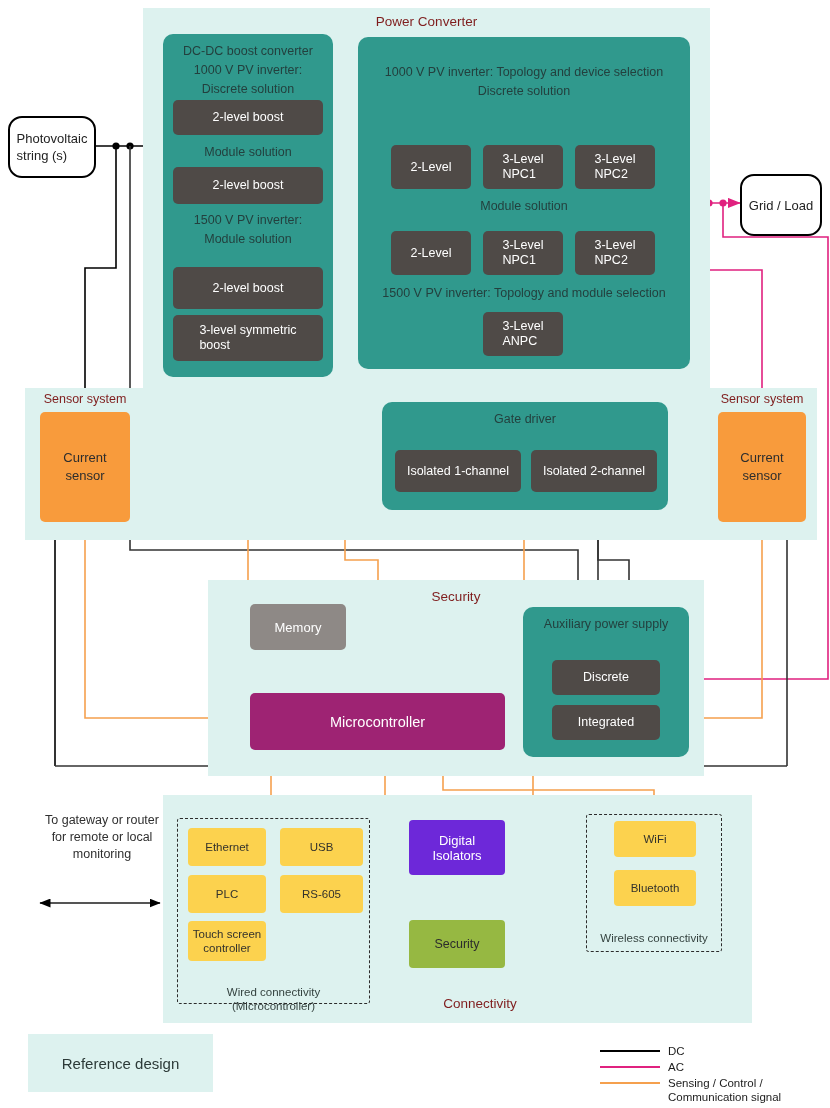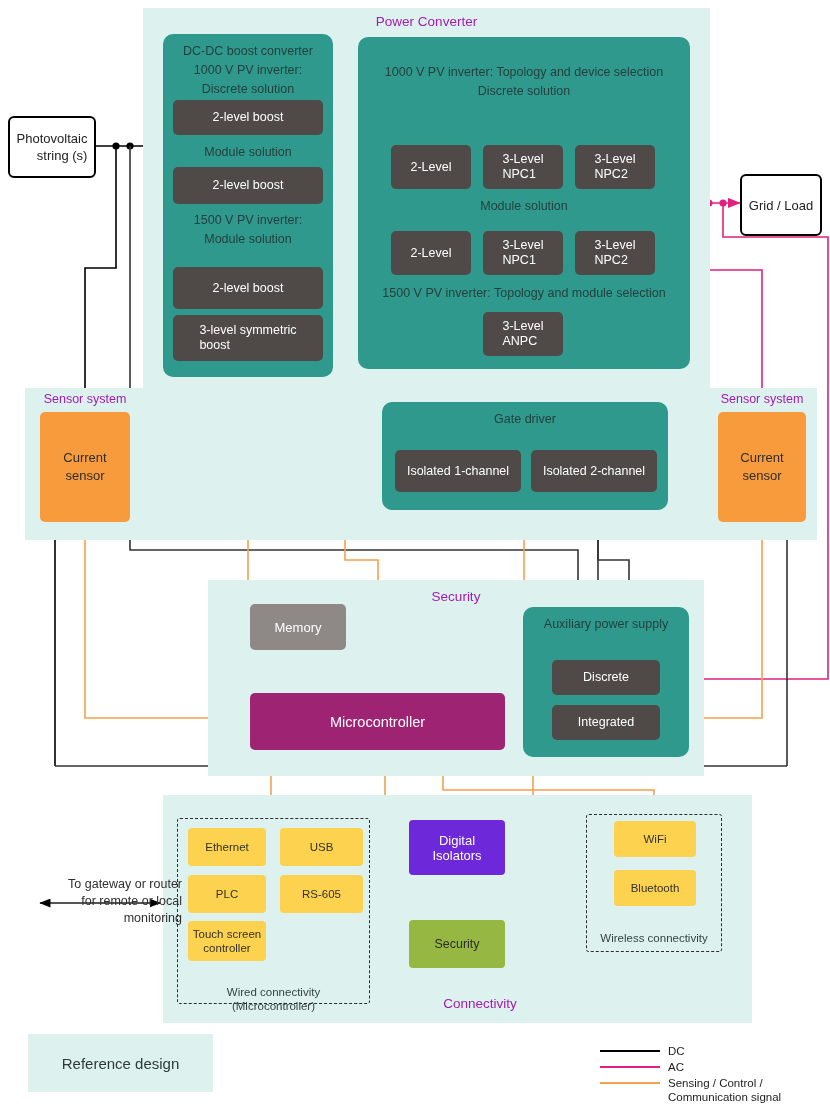--- a/index.html
+++ b/index.html
@@ -13,21 +13,21 @@
   }
   .panel {
     position: absolute;
     background: #ddf2ef;
   }
   .panel-title {
     position: absolute;
     width: 100%;
     text-align: center;
     font-size: 13.5px;
-    color: #a21caf;
+    color: #7f1d1d;
   }
   .teal-box {
     position: absolute;
     background: #30998d;
     border-radius: 10px;
   }
   .teal-title {
     width: 100%;
     text-align: center;
     font-size: 12.5px;
@@ -43,25 +43,25 @@
     display: flex;
     align-items: center;
     justify-content: center;
     text-align: left;
     line-height: 15px;
   }
   .white-box {
     position: absolute;
     background: #ffffff;
     border: 2px solid #000000;
-    border-radius: 6px;
-    display: flex;
-    align-items: center;
-    justify-content: center;
-    text-align: right;
+    border-radius: 14px;
+    display: flex;
+    align-items: center;
+    justify-content: center;
+    text-align: left;
     font-size: 13px;
     line-height: 17px;
     color: #222;
   }
   .orange-box {
     position: absolute;
     background: #f89b3c;
     border-radius: 5px;
     display: flex;
     align-items: center;
@@ -372,21 +372,21 @@
 <div class="teal-chip" style="left:409px; top:820px; width:96px; height:55px; white-space:pre-line; font-size:13px;">Digital
 Isolators</div>
 
 <div class="green-box" style="left:409px; top:920px; width:96px; height:48px;">Security</div>
 
 <div class="dashed-group" style="left:586px; top:814px; width:136px; height:138px;"></div>
 <div class="yellow-box" style="left:614px; top:821px; width:82px; height:36px;">WiFi</div>
 <div class="yellow-box" style="left:614px; top:870px; width:82px; height:36px;">Bluetooth</div>
 <div class="dashed-label" style="left:586px; top:931px; width:136px;">Wireless connectivity</div>
 
-<div class="plain-text" style="left:22px; top:876px; width:160px; white-space:pre-line;text-align:right;">To gateway or router
+<div class="plain-text" style="left:22px; top:812px; width:160px; white-space:pre-line;">To gateway or router
 for remote or local
 monitoring</div>
 
 <div class="ref-chip" style="left:28px; top:1034px; width:185px; height:58px;">Reference design</div>
 
 <div class="legend" style="left:668px; top:1044px;">DC</div>
 <div class="legend" style="left:668px; top:1060px;">AC</div>
 <div class="legend" style="left:668px; top:1076px; white-space:pre-line;">Sensing / Control /
 Communication signal</div>
 

